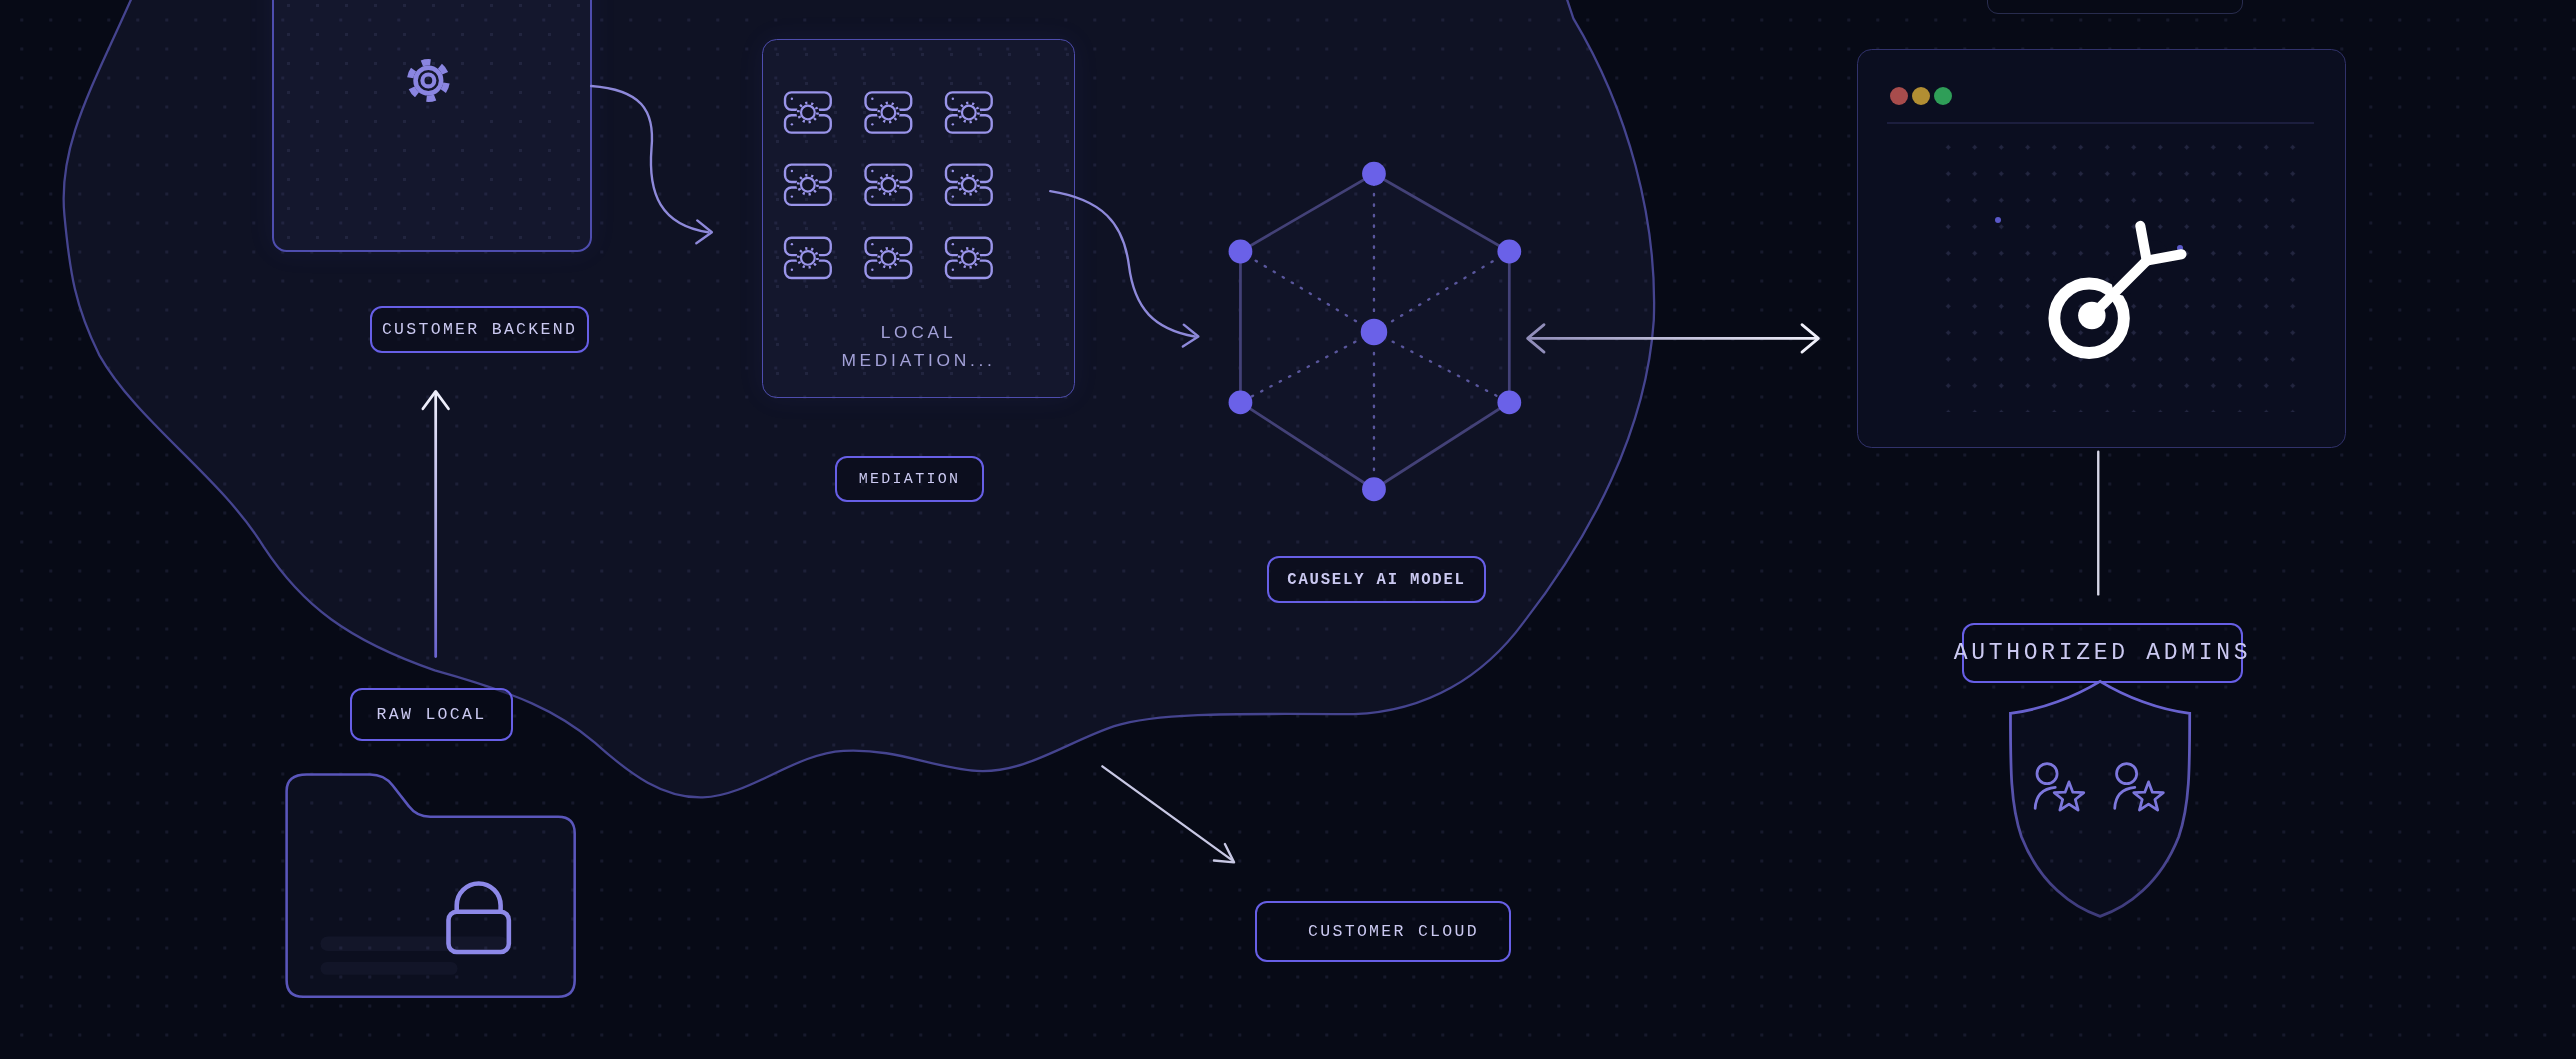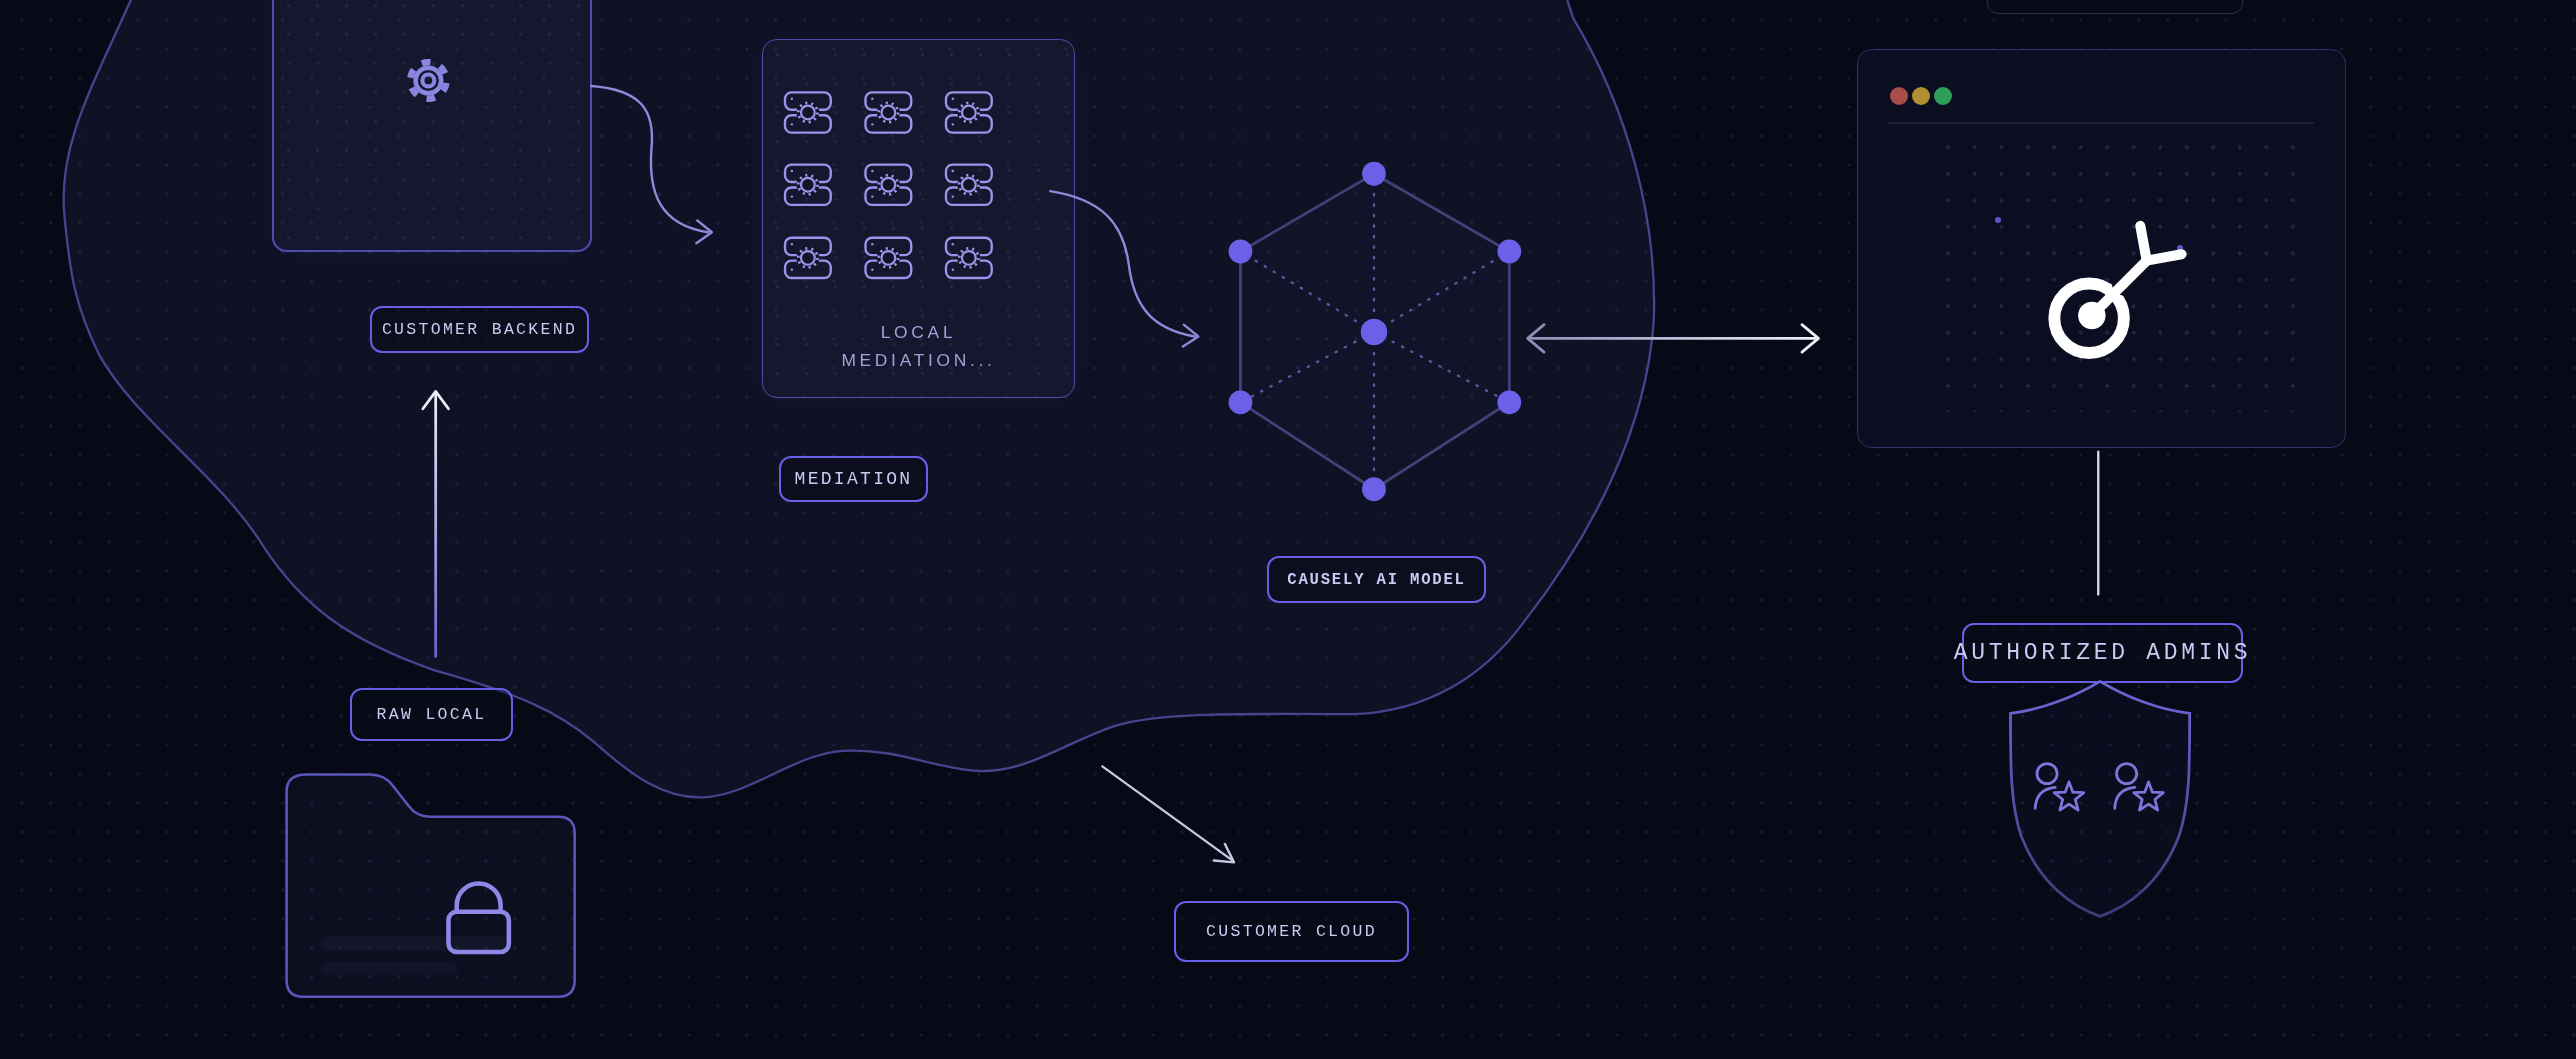--- a/index.html
+++ b/index.html
@@ -69,29 +69,29 @@
   </div>
 
   <div class="label" style="left:322px;top:306px;width:215px;height:43px;margin-left:48px;">
     <span>CUSTOMER BACKEND</span>
   </div>
 
   <div class="label" style="left:350px;top:688px;width:159px;height:49px;">
     <span>RAW LOCAL</span>
   </div>
 
-  <div class="label" style="left:779px;top:456px;width:145px;height:42px;font-size:18px;">
+  <div class="label" style="left:835px;top:456px;width:145px;height:42px;font-size:15px;">
     <span>MEDIATION</span>
   </div>
 
   <div class="label" style="left:1267px;top:556px;width:215px;height:43px;font-size:15.6px;letter-spacing:1.8px;font-weight:bold;">
     <span>CAUSELY AI MODEL</span>
   </div>
 
-  <div class="label" style="left:1174px;top:901px;width:231px;height:57px;">
+  <div class="label" style="left:1255px;top:901px;width:231px;height:57px;padding-left:21px;">
     <span>CUSTOMER CLOUD</span>
   </div>
 
   <div class="label" style="left:1962px;top:607px;width:277px;height:56px;font-size:23px;letter-spacing:3.7px;margin-top:16px;">
     <span>AUTHORIZED ADMINS</span>
   </div>
 
   <svg width="2576" height="1059" viewBox="0 0 2816 1158">
     <defs>
       <linearGradient id="gradUp" x1="0" y1="718" x2="0" y2="428" gradientUnits="userSpaceOnUse">

